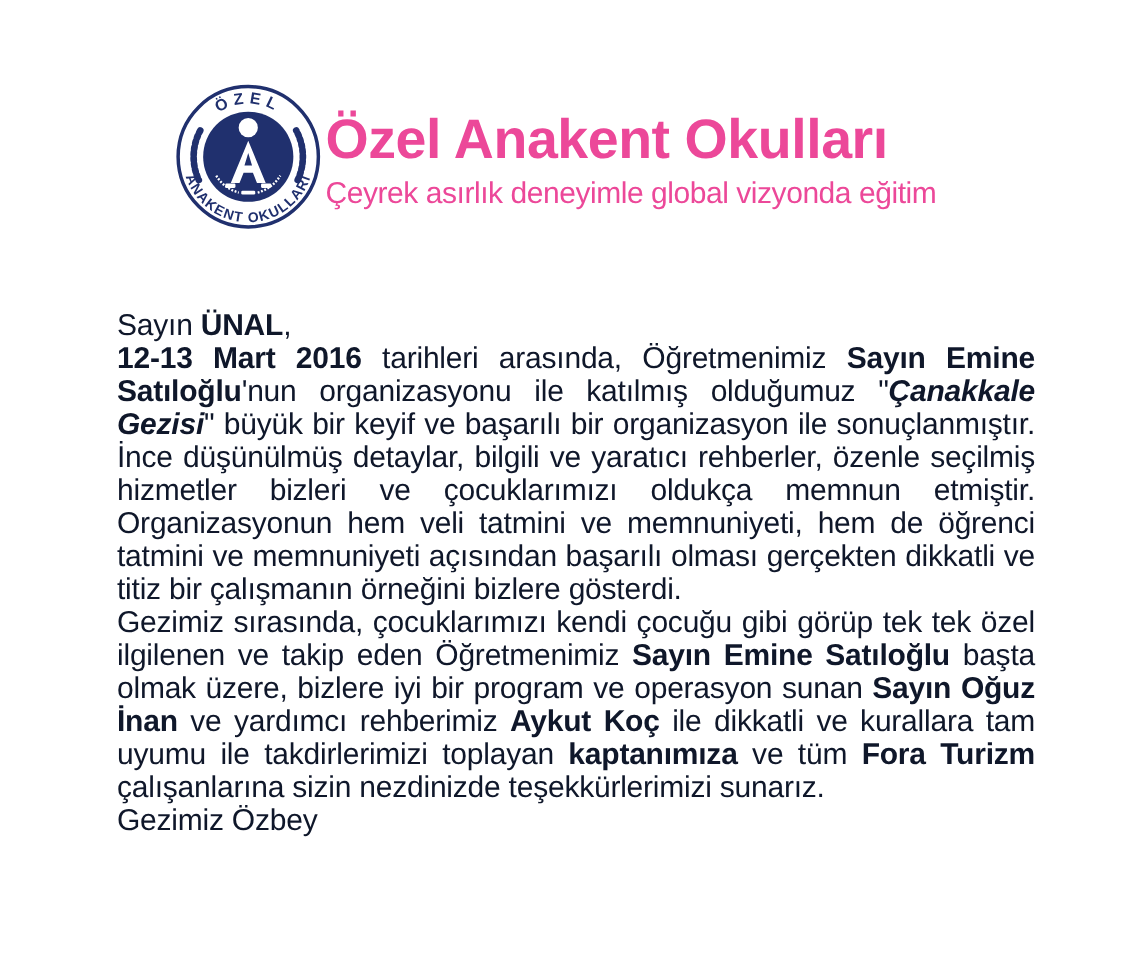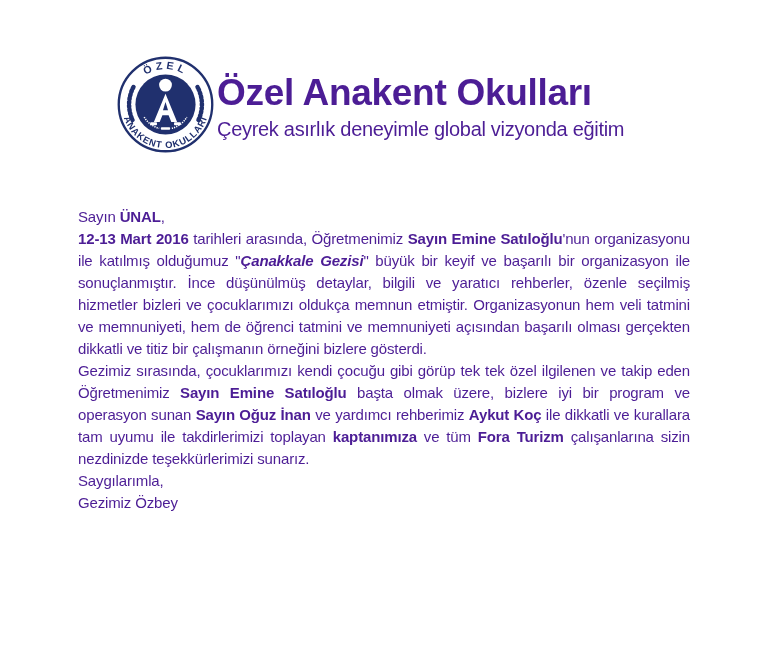--- a/index.html
+++ b/index.html
@@ -17,21 +17,21 @@
 
   
   .logo {
     position: absolute;
     left: 117px; top: 56px;
     width: 97px; height: 97px;
   }
   .brand {
     position: absolute;
     left: 217px; top: 72px;
-    color: #4c1d95;
+    color: #ec4899;
   }
   .brand-title {
     font-size: 37px;
     font-weight: 600;
     line-height: 42px;
     letter-spacing: -0.3px;
     white-space: nowrap;
   }
   .brand-subtitle {
     font-size: 20px;
@@ -40,22 +40,22 @@
     letter-spacing: -0.3px;
     margin-top: 4px;
     white-space: nowrap;
   }
 
   
   .letter {
     position: absolute;
     left: 78px; top: 206px;
     width: 612px;
-    color: #4c1d95;
-    font-size: 15px;
+    color: #0f172a;
+    font-size: 20px;
     line-height: 22px;
     letter-spacing: -0.15px;
   }
   .letter p { margin: 0; }
   .salutation { margin-bottom: 22px; }
   .para-justify { text-align: justify; }
   .para-1 { margin-bottom: 9px; }
   .para-2 { margin-bottom: 0; }
   .closing { margin-top: 29px; }
   .signature { margin-top: 18px; }
@@ -109,17 +109,16 @@
 
   <div class="brand">
     <div class="brand-title">Özel Anakent Okulları</div>
     <div class="brand-subtitle">Çeyrek asırlık deneyimle global vizyonda eğitim</div>
   </div>
 
   <main class="letter">
     <p class="salutation"><span>Sayın </span><span style="font-weight: 700;">ÜNAL</span><span>,</span></p>
     <p class="para-justify para-1"><span style="font-weight: 700;">12-13 Mart 2016</span><span> tarihleri arasında, Öğretmenimiz </span><span style="font-weight: 700;">Sayın Emine Satıloğlu</span><span>'nun organizasyonu ile katılmış olduğumuz "</span><span style="font-weight: 700; font-style: italic;">Çanakkale Gezisi</span><span>" büyük bir keyif ve başarılı bir organizasyon ile sonuçlanmıştır. İnce düşünülmüş detaylar, bilgili ve yaratıcı rehberler, özenle seçilmiş hizmetler bizleri ve çocuklarımızı oldukça memnun etmiştir. Organizasyonun hem veli tatmini ve memnuniyeti, hem de öğrenci tatmini ve memnuniyeti açısından başarılı olması gerçekten dikkatli ve titiz bir çalışmanın örneğini bizlere gösterdi.</span></p>
     <p class="para-justify para-2"><span>Gezimiz sırasında, çocuklarımızı kendi çocuğu gibi görüp tek tek özel ilgilenen ve takip eden Öğretmenimiz </span><span style="font-weight: 700;">Sayın Emine Satıloğlu</span><span> başta olmak üzere, bizlere iyi bir program ve operasyon sunan </span><span style="font-weight: 700;">Sayın Oğuz İnan</span><span> ve yardımcı rehberimiz </span><span style="font-weight: 700;">Aykut Koç</span><span> ile dikkatli ve kurallara tam uyumu ile takdirlerimizi toplayan </span><span style="font-weight: 700;">kaptanımıza</span><span> ve tüm </span><span style="font-weight: 700;">Fora Turizm</span><span> çalışanlarına sizin nezdinizde teşekkürlerimizi sunarız.</span></p>
-    <p class="closing"><span>Saygılarımla,</span></p>
     <p class="signature"><span>Gezimiz Özbey</span></p>
   </main>
 
 </div>
 
 </body></html>

